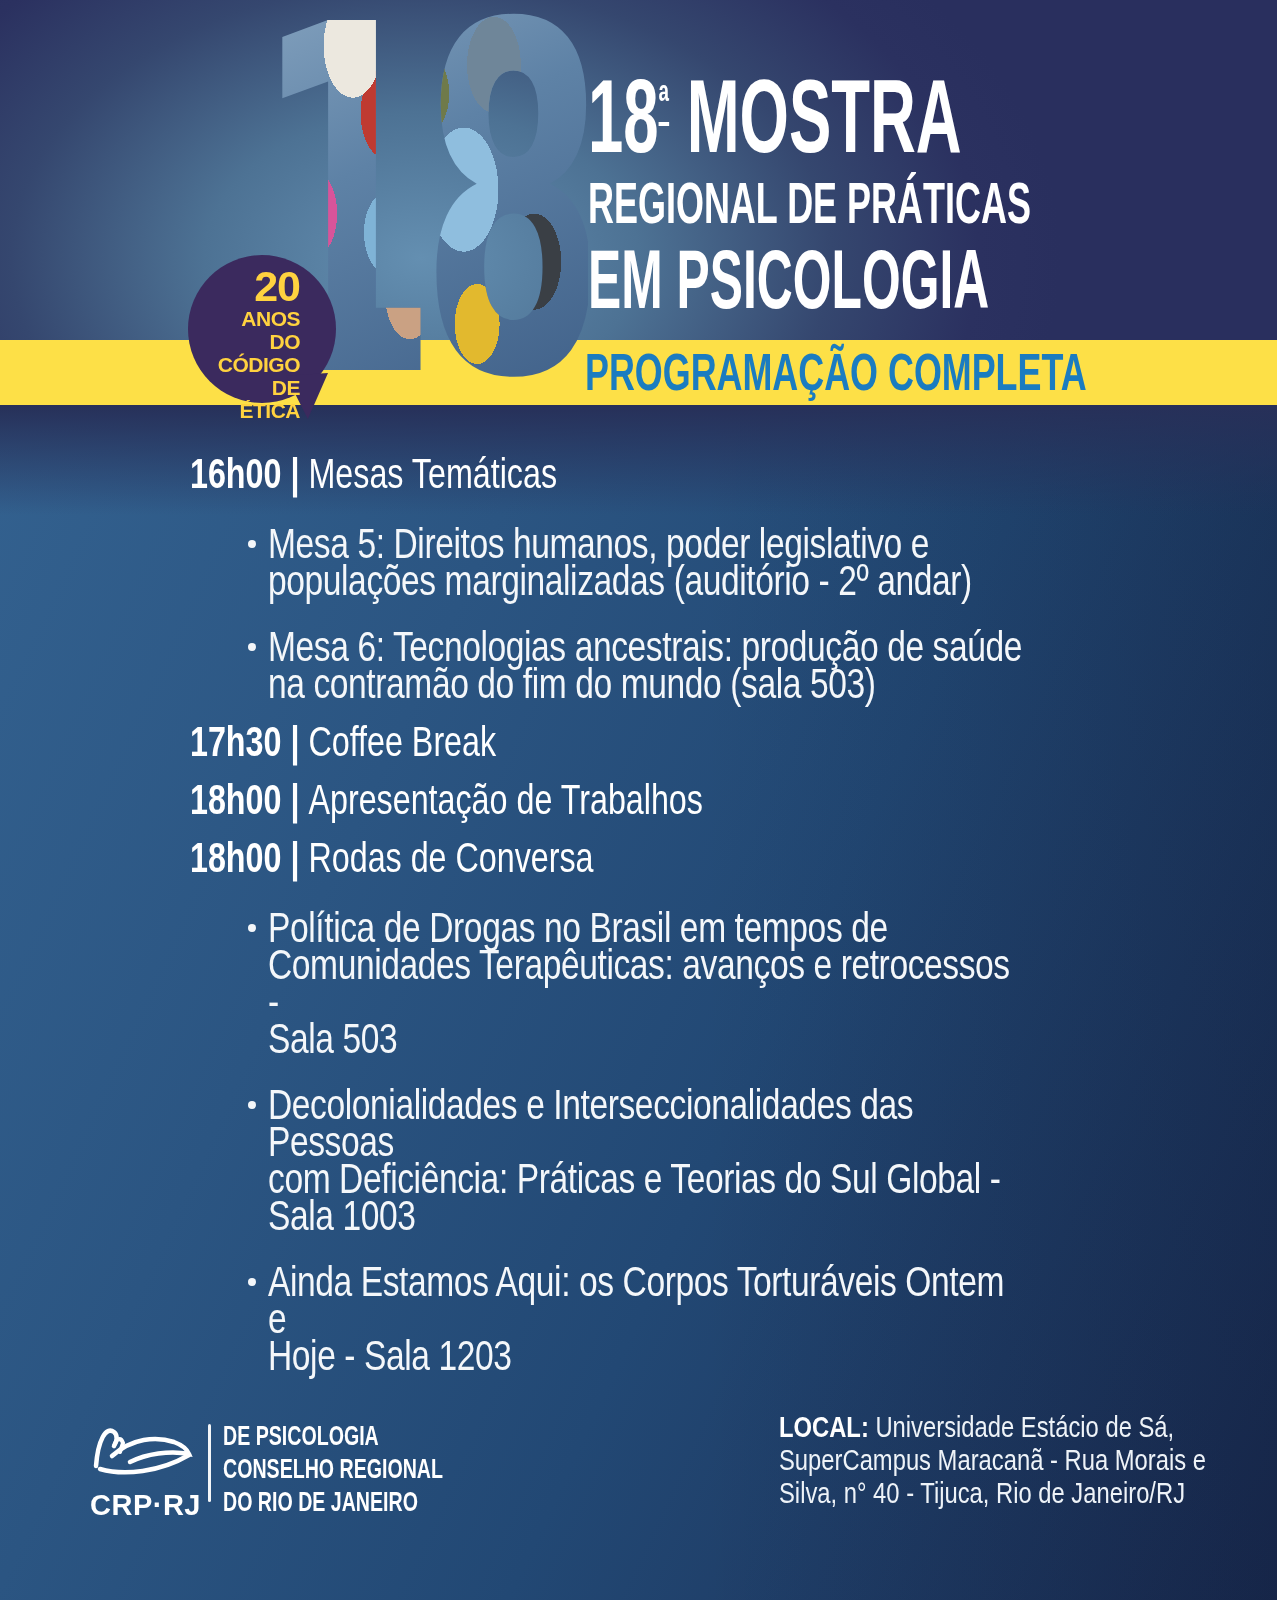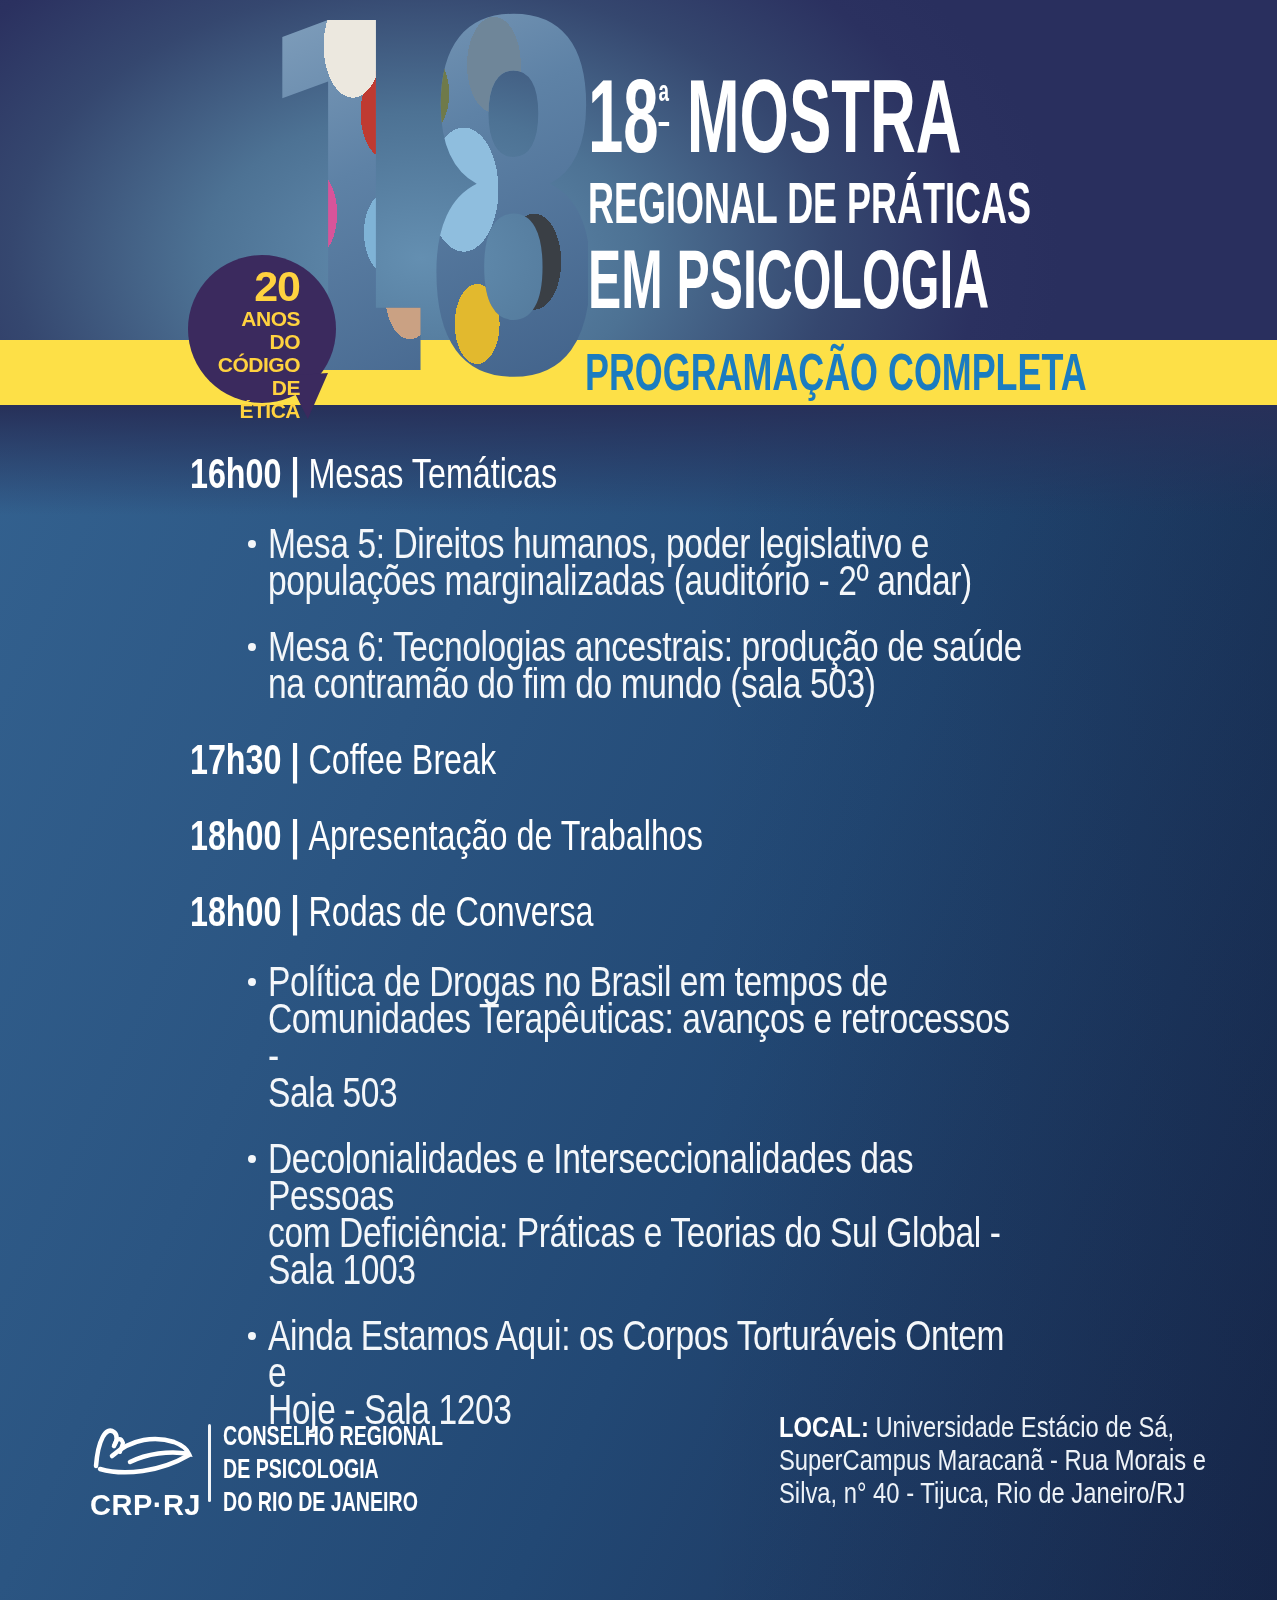--- a/index.html
+++ b/index.html
@@ -68,21 +68,21 @@
   .t3 .sx{display:inline-block;transform:scaleX(0.60);transform-origin:left bottom;}
   
   .body-bg{
     position:absolute;left:0;top:405px;width:1277px;height:1195px;
     background:
       linear-gradient(180deg, #273059 0px, rgba(39,48,89,0) 110px),
       linear-gradient(90deg, rgba(0,0,0,0) 55%, rgba(8,14,38,0.22) 100%),
       linear-gradient(115deg, #33618f 0%, #2b5582 30%, #224874 58%, #1a2c52 100%);
   }
   .schedule{position:absolute;left:190px;top:444px;width:1050px;z-index:2;}
-  .session{line-height:37px;margin-top:30px;white-space:nowrap;}
+  .session{line-height:37px;margin-top:12px;white-space:nowrap;}
   .session:first-child{margin-top:11px;}
   .sessline{display:inline-block;transform:scaleX(0.75);transform-origin:left top;
     font-size:43px;font-weight:400;}
   .time{font-weight:bold;}
   .bar{font-weight:bold;margin:0 12px;}
   .bullets{margin-top:24px;}
   .bullet-item{position:relative;padding-left:78px;line-height:37px;}
   .bullet-item + .bullet-item{margin-top:20px;}
   .bullet-dot{
     position:absolute;left:58px;top:15px;width:8px;height:8px;border-radius:50%;
@@ -198,22 +198,22 @@
       <path d="M24 24 C 26 16, 31 15, 33 21 L 30 30" stroke="#ffffff" stroke-width="4" stroke-linecap="round" fill="none"></path>
       <path d="M22 34 C 42 16, 66 14, 84 20 C 92 23, 97 27, 99 32 C 80 28, 56 32, 40 40" stroke="#ffffff" stroke-width="4.5" stroke-linecap="round" fill="none"></path>
       <path d="M10 47 C 34 54, 70 50, 99 33" stroke="#ffffff" stroke-width="4.5" stroke-linecap="round" fill="none"></path>
     </svg>
     <div class="logo-acronym">CRP·RJ</div>
   </div>
 
   <div class="footer-divider"></div>
 
   <div class="org-block">
+    <div class="org-line"><span class="sx">DE PSICOLOGIA</span></div>
     <div class="org-line"><span class="sx">CONSELHO REGIONAL</span></div>
-    <div class="org-line"><span class="sx">DE PSICOLOGIA</span></div>
     <div class="org-line"><span class="sx">DO RIO DE JANEIRO</span></div>
   </div>
 
   <div class="local-block">
     <span class="local-inner"><span class="loc-label">LOCAL:</span> <span>Universidade Estácio de Sá,
 SuperCampus Maracanã - Rua Morais e
 Silva, n° 40 - Tijuca, Rio de Janeiro/RJ</span></span>
   </div>
 
 </div>

